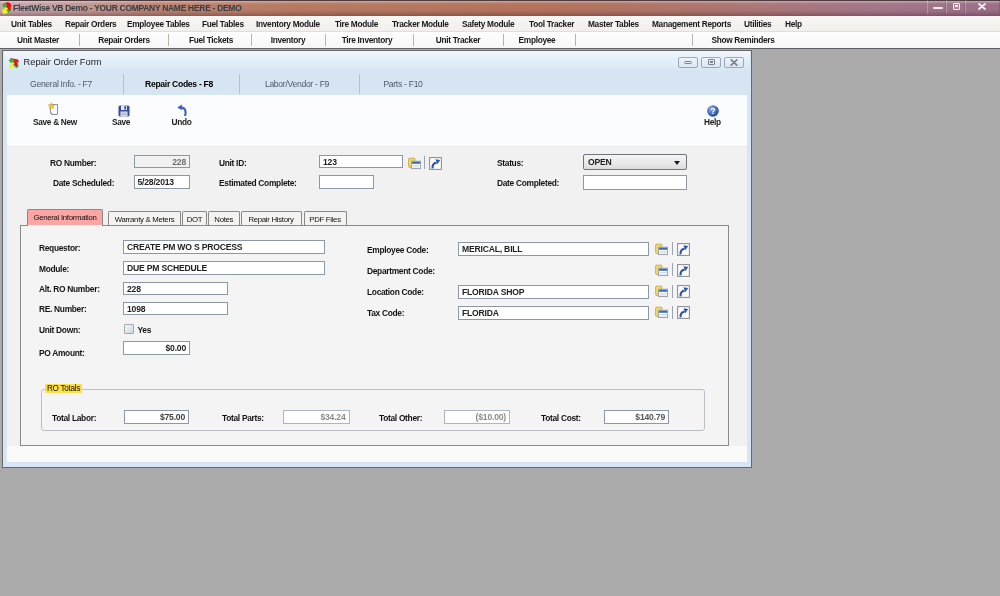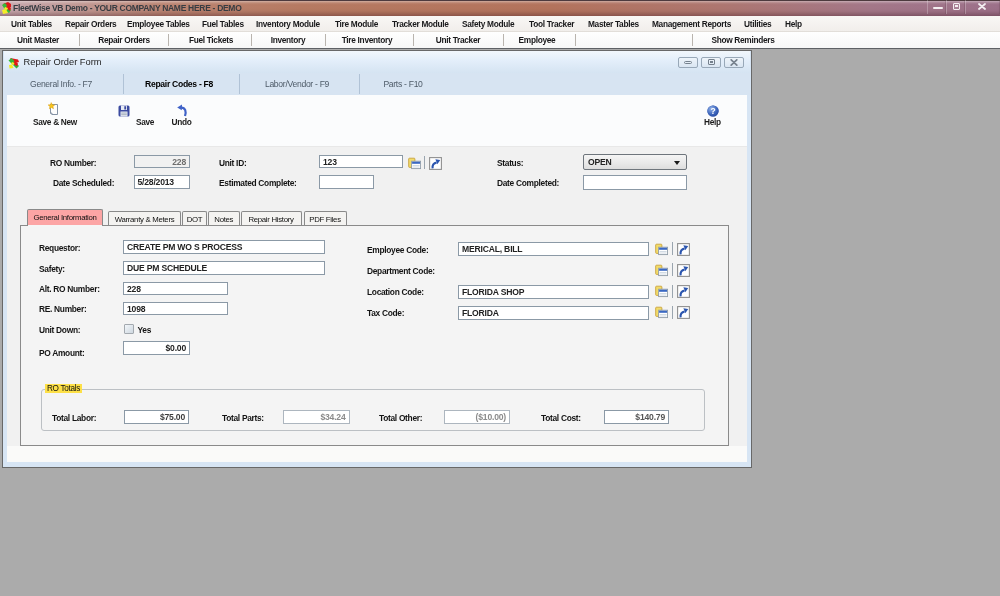--- a/index.html
+++ b/index.html
@@ -162,21 +162,21 @@
   </svg>
   <div class="abs tool-label" style="left:55px;">Save &amp; New</div>
   <svg class="abs" style="left:118px; top:104.5px;" width="12" height="12" viewBox="0 0 12 12">
     <rect x="0.5" y="0.5" width="11" height="11" rx="1.5" fill="#3b4aa0"></rect>
     <rect x="3" y="0.5" width="6" height="4.5" fill="#e8ecf4"></rect>
     <rect x="6.3" y="1.2" width="1.8" height="3.3" fill="#3b4aa0"></rect>
     <rect x="2.5" y="6.5" width="7" height="5" fill="#e8ecf4"></rect>
     <rect x="3.2" y="7.6" width="5.6" height="0.9" fill="#9aa6b6"></rect>
     <rect x="3.2" y="9.3" width="5.6" height="0.9" fill="#9aa6b6"></rect>
   </svg>
-  <div class="abs tool-label" style="left:136px;padding-left:18px;">Save</div>
+  <div class="abs tool-label" style="left:112px;padding-left:18px;">Save</div>
   <svg class="abs" style="left:174px; top:103px;" width="14" height="14" viewBox="0 0 14 14">
     <path d="M11.0,13 C12.4,8.6 11.6,4.8 7.0,4.3" fill="none" stroke="#3f62c8" stroke-width="2.2"></path>
     <polygon points="8.0,1.5 3.2,4.4 7.8,7.2" fill="#3f62c8"></polygon>
   </svg>
   <div class="abs tool-label" style="left:181.5px;">Undo</div>
   <svg class="abs" style="left:707px; top:105px;" width="12" height="12" viewBox="0 0 12 12">
     <circle cx="6" cy="6" r="5.6" fill="#2b4fa8"></circle>
     <circle cx="6" cy="6" r="5.6" fill="url(#hg)"></circle>
     <defs>
         <radialGradient id="hg" cx="0.35" cy="0.3" r="0.9">
@@ -222,21 +222,21 @@
   <div class="abs tab2" style="left:182px; width:25px;">DOT</div>
   <div class="abs tab2" style="left:208px; width:31.5px;">Notes</div>
   <div class="abs tab2" style="left:240.5px; width:61px;">Repair History</div>
   <div class="abs tab2" style="left:303.5px; width:43px;">PDF Files</div>
   <div class="abs tab2 active" style="left:27px; width:76px;">General Information</div>
   <div class="abs tpanel"></div>
   <div class="abs" style="left:28px; top:224.5px; width:74px; height:2px; background:#f5f5f5; z-index:4;"></div>
 
   <div class="abs flabel" style="left:39px; top:242.5px;">Requestor:</div>
   <div class="abs tbox" style="left:123px; top:240px; width:201.5px; height:14px;">CREATE PM WO S PROCESS</div>
-  <div class="abs flabel" style="left:39px; top:263.5px;">Safety:</div>
+  <div class="abs flabel" style="left:39px; top:263.5px;">Module:</div>
   <div class="abs tbox" style="left:123px; top:261px; width:201.5px; height:14px;">DUE PM SCHEDULE</div>
   <div class="abs flabel" style="left:39px; top:284px;">Alt. RO Number:</div>
   <div class="abs tbox" style="left:123px; top:281.5px; width:105px; height:13.5px;">228</div>
   <div class="abs flabel" style="left:39px; top:304px;">RE. Number:</div>
   <div class="abs tbox" style="left:123px; top:301.5px; width:105px; height:13.5px;">1098</div>
   <div class="abs flabel" style="left:39px; top:325px;">Unit Down:</div>
   <div class="abs" style="left:123.5px; top:323.5px; width:10px; height:10px; background:linear-gradient(135deg,#f2f6fa,#cfd8e0); border:1px solid #a3a9af; border-radius:1px;"></div>
   <div class="abs flabel" style="left:137.5px; top:325px;">Yes</div>
   <div class="abs flabel" style="left:39px; top:347.5px;">PO Amount:</div>
   <div class="abs tbox right" style="left:123px; top:341px; width:67px; height:14px;">$0.00</div>

